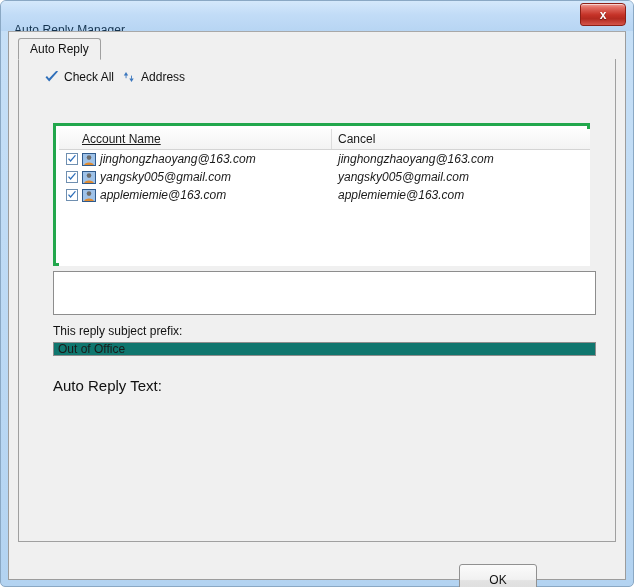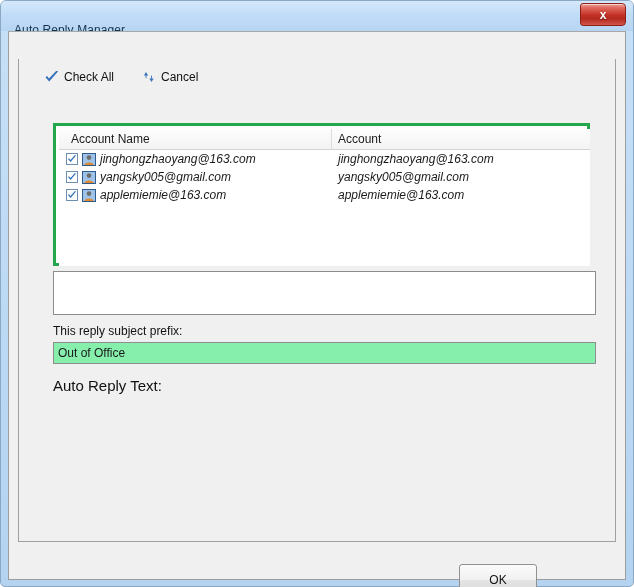--- a/index.html
+++ b/index.html
@@ -129,21 +129,21 @@
   }
 
   
   #toolbar {
     position: absolute;
     left: 35px;
     top: 36px;
     height: 18px;
     display: flex;
     align-items: center;
-    gap: 28px;
+    gap: 8px;
   }
   .tool-item {
     display: flex;
     align-items: center;
     gap: 4px;
     cursor: pointer;
     font-size: 12px;
     color: #111;
   }
   .check-glyph {
@@ -186,21 +186,21 @@
     background: linear-gradient(180deg,#fdfdfd 0%,#f3f3f3 100%);
     border-bottom: 1px solid #d4d4d4;
   }
   .th {
     position: absolute;
     top: 3px;
     font-size: 12px;
     color: #1a1a1a;
     white-space: nowrap;
   }
-  .th.col-name { left: 12px; }
+  .th.col-name { left: 23px; text-decoration: underline; }
   .th.col-addr { left: 279px; }
   #col-divider {
     position: absolute;
     left: 272px;
     top: 0;
     width: 1px;
     height: 20px;
     background: #dcdcdc;
   }
   .trow {
@@ -269,23 +269,23 @@
     left: 44px;
     top: 292px;
     font-size: 12px;
     color: #111;
   }
   #subject-input {
     position: absolute;
     left: 44px;
     top: 310px;
     width: 543px;
-    height: 22px;
-    box-sizing: border-box;
-    background: #86efac;
+    height: 14px;
+    box-sizing: border-box;
+    background: #0f766e;
     border: 1px solid #8d8d8d;
     font-family: "Liberation Sans", sans-serif;
     font-size: 12px;
     color: #1a1a1a;
     padding: 0 4px;
     outline: none;
   }
 
   
   #body-label {
@@ -339,51 +339,55 @@
 
   <div id="titlebar">
     <div id="title-text">Auto Reply Manager</div>
     <div id="close-button">
       <span class="x">x</span>
     </div>
   </div>
 
   <div id="client">
 
+    <div id="tabstrip">
+      <div id="tab-line"></div>
+      <div id="tab-auto-reply">Auto Reply</div>
+    </div>
     <div id="tab-panel"></div>
 
     <div id="toolbar">
       <div class="tool-item">
         <span class="check-glyph">
           <svg width="16" height="14" viewBox="0 0 16 14">
             <path d="M1.5 7.2 L5.2 11.5 L14.2 1.2 L12.1 1.0 L5.0 8.6 L3.0 6.0 Z" fill="#2f6fba"></path>
           </svg>
         </span>
         <span>Check All</span>
       </div>
       <div class="tool-item">
         <span class="reverse-glyph">
           <svg width="15" height="14" viewBox="0 0 15 14">
             <path d="M4 2 L6.2 5.4 L1.8 5.4 Z" fill="#3a76bd"></path>
             <rect x="3.6" y="5.0" width="0.9" height="3.2" fill="#3a76bd"></rect>
             <path d="M9.5 12 L11.7 8.6 L7.3 8.6 Z" fill="#3a76bd"></path>
             <rect x="9.1" y="5.6" width="0.9" height="3.2" fill="#3a76bd"></rect>
           </svg>
         </span>
-        <span>Cancel</span>
+        <span>Address</span>
       </div>
     </div>
 
     <div id="highlight-box">
       <div id="account-table">
 
         <div id="table-header">
           <div id="col-divider"></div>
           <div class="th col-name">Account Name</div>
-          <div class="th col-addr">Account</div>
+          <div class="th col-addr">Cancel</div>
         </div>
 
         <div class="trow">
           <div class="cell-name">
             <span class="cb">
               <svg width="10" height="10" viewBox="0 0 10 10">
                 <path d="M1 5 L3.6 8 L9 1.6 L7.9 1 L3.5 6 L2 4.2 Z" fill="#2f6fba"></path>
               </svg>
             </span>
             <span class="contact-icon">

